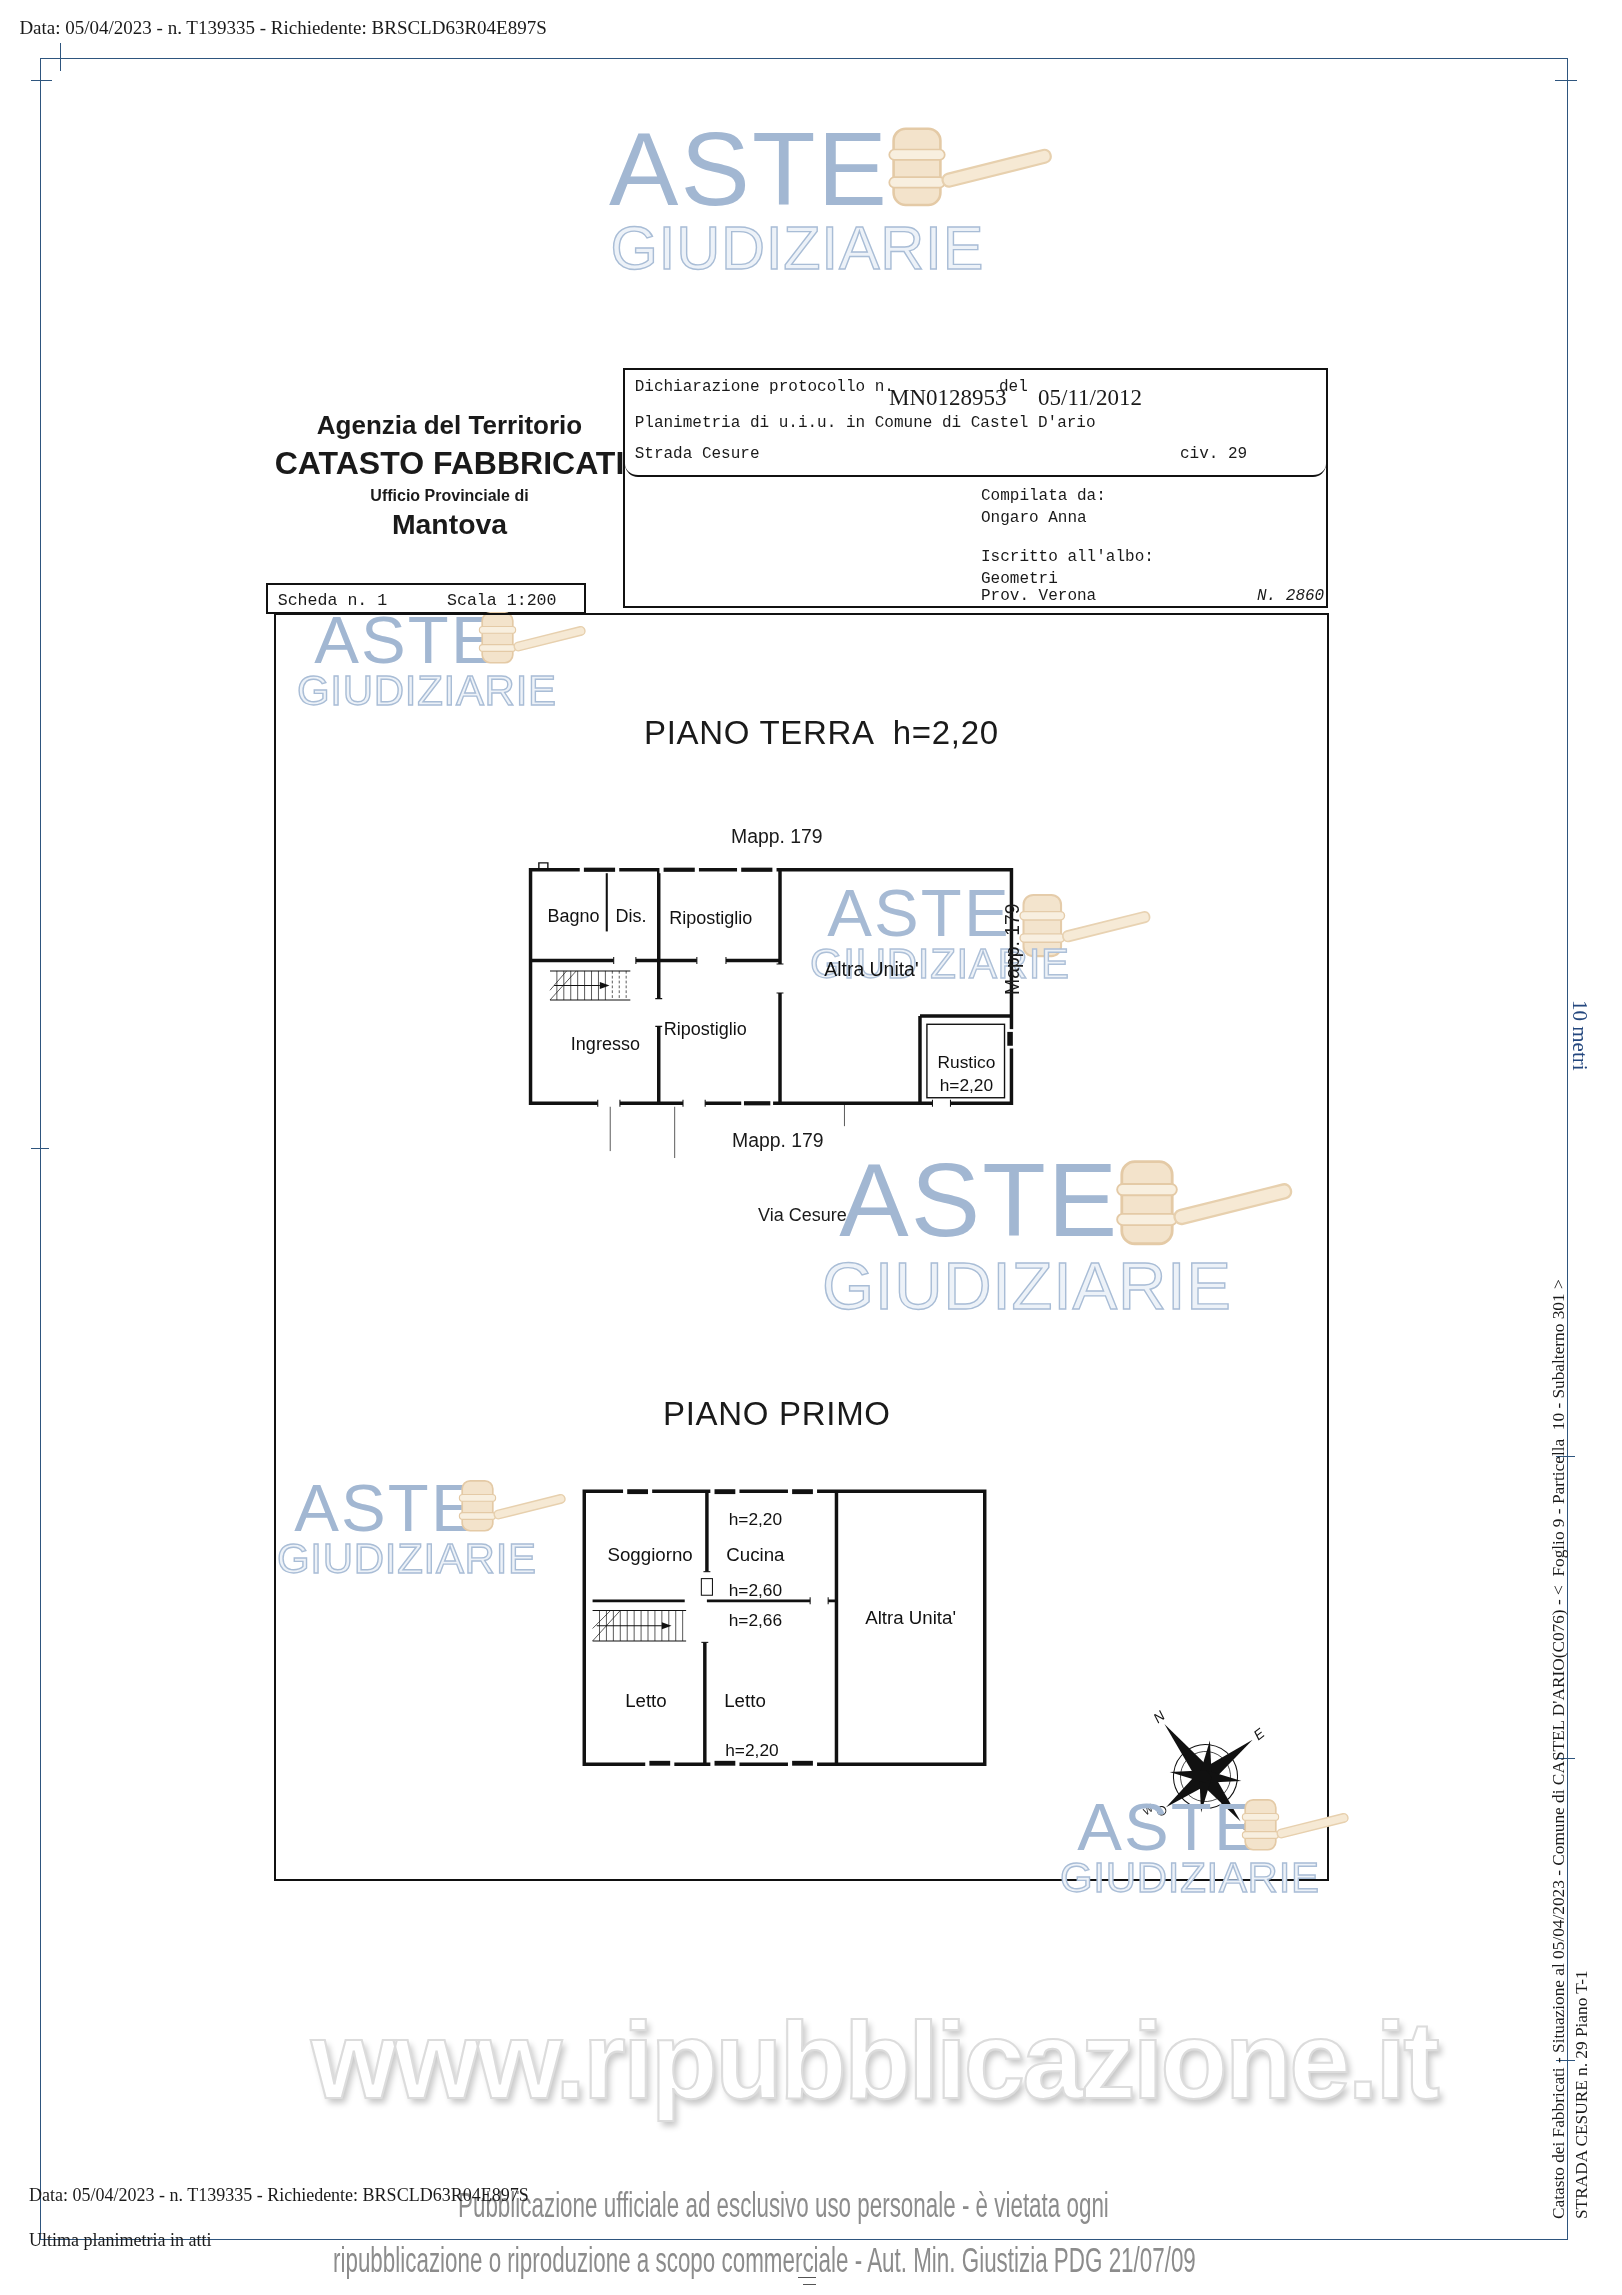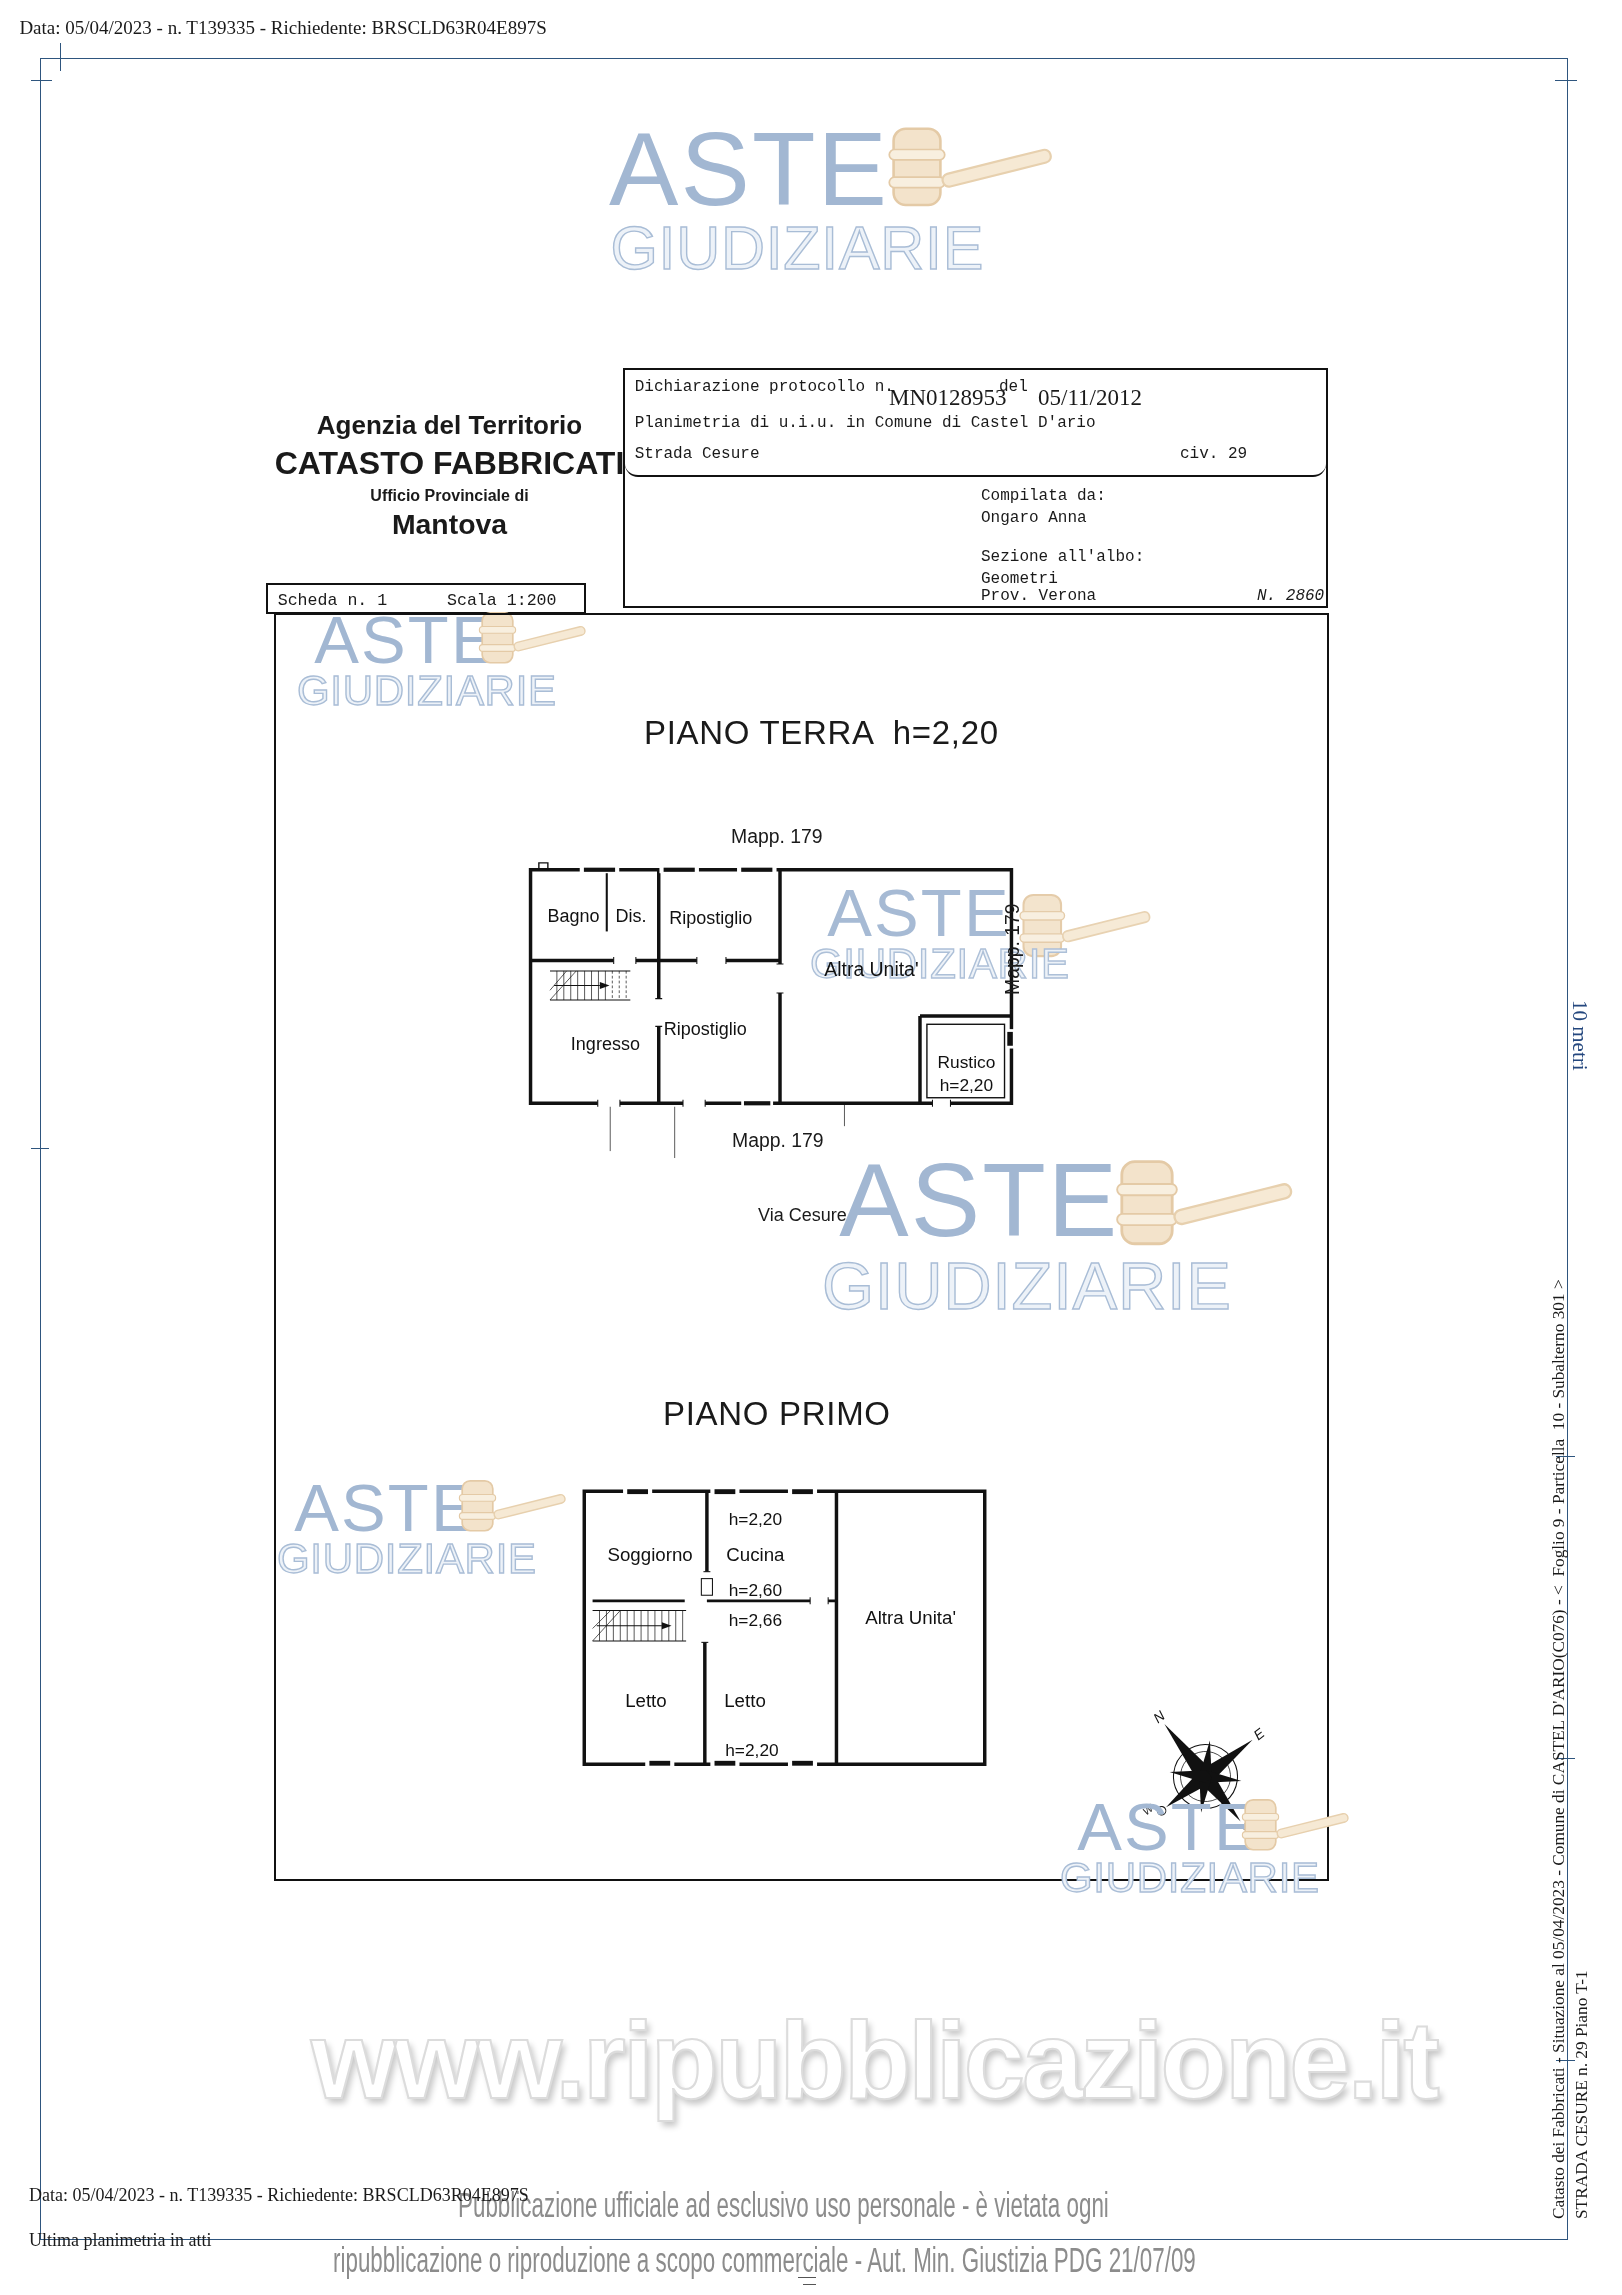--- a/index.html
+++ b/index.html
@@ -119,21 +119,21 @@
       <span class="line val" style="left:264px;top:15.3px;">MN0128953</span>
       <span class="line" style="left:374px;top:8.3px;">del</span>
       <span class="line val" style="left:413px;top:15.3px;">05/11/2012</span>
       <span class="line" style="left:9.7px;top:44px;">Planimetria di u.i.u. in Comune di Castel D'ario</span>
       <span class="line" style="left:9.7px;top:75px;">Strada Cesure</span>
       <span class="line" style="left:555px;top:75px;">civ. 29</span>
     </div>
     <div class="decl-br">
       <span class="line" style="left:7px;top:9.7px;">Compilata da:</span>
       <span class="line" style="left:7px;top:32px;">Ongaro Anna</span>
-      <span class="line" style="left:7px;top:71px;">Sezione all'albo:</span>
+      <span class="line" style="left:7px;top:71px;">Iscritto all'albo:</span>
       <span class="line" style="left:7px;top:93px;">Geometri</span>
       <span class="line" style="left:7px;top:110px;">Prov. Verona</span>
       <span class="line" style="left:283px;top:110px;font-style:italic;">N. 2860</span>
     </div>
   </div>
 
   <div class="abs mono scheda">
     <span class="abs" style="left:9.7px;top:5.5px;">Scheda n. 1</span>
     <span class="abs" style="left:179px;top:5.5px;">Scala 1:200</span>
   </div>

